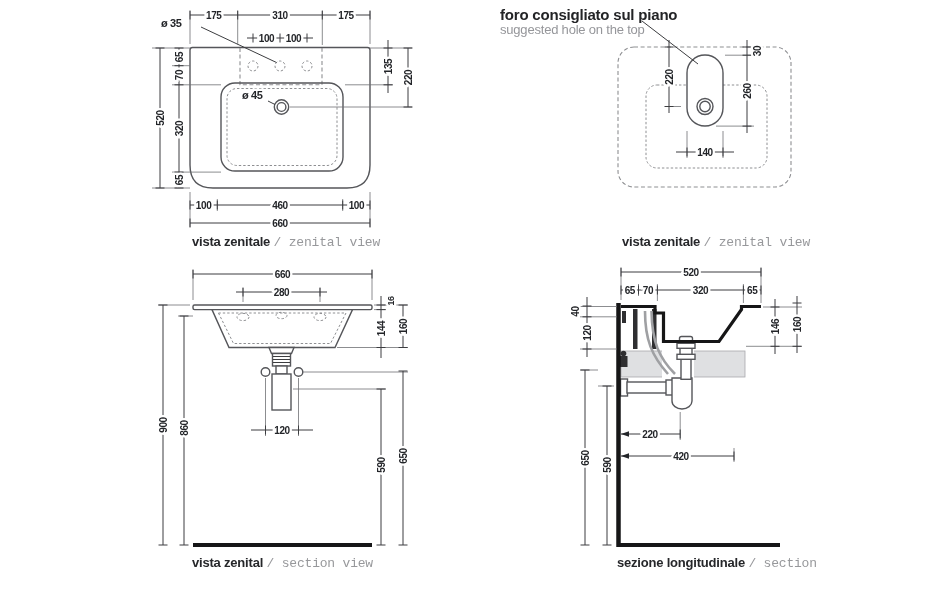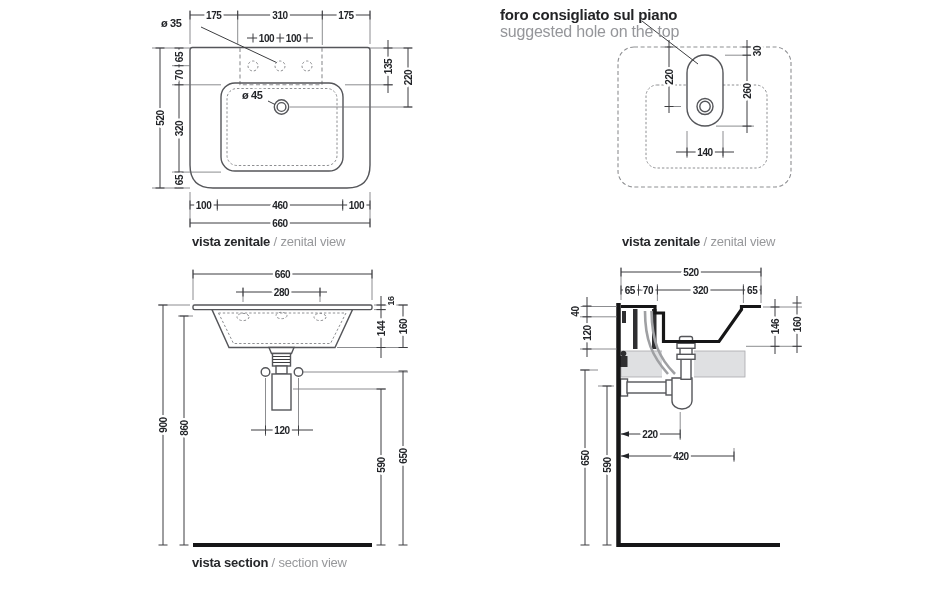--- a/index.html
+++ b/index.html
@@ -15,24 +15,24 @@
   .thick{stroke:#161617;stroke-width:3.2;fill:none;}
   .wall{stroke:#161617;stroke-width:4.5;fill:none;}
   .floor{stroke:#161617;stroke-width:4;fill:none;}
   .hose{stroke:#9fa0a3;stroke-width:2.6;fill:none;}
   .dark{fill:#2f2f31;stroke:none;}
   text.d{font-family:"Liberation Sans",sans-serif;font-size:10px;font-weight:bold;fill:#232529;
          letter-spacing:-0.4px;text-anchor:middle;paint-order:stroke;stroke:#fff;stroke-width:4.5px;}
   text.sm{font-size:9px;}
   text.dia{font-size:11px;text-anchor:start;}
   .cap{position:absolute;font-size:13px;font-weight:bold;color:#26272a;letter-spacing:-0.2px;white-space:nowrap;}
-  .cap .lt{font-weight:normal;color:#97989b;}
+  .cap .lt{font-weight:normal;color:#97989b;font-family:Liberation Mono, monospace;}
   .note{position:absolute;left:500px;top:6px;line-height:1.15;}
   .note .n1{font-size:15px;font-weight:bold;color:#232426;letter-spacing:-0.2px;}
-  .note .n2{font-size:16px;color:#95969a;letter-spacing:-0.2px;}
+  .note .n2{font-size:13px;color:#95969a;letter-spacing:-0.2px;}
 </style>
 </head>
 <body>
 
 <div id="canvas">
 <svg width="940" height="591" viewBox="0 0 940 591">
 
   <g>
     <path class="ln" d="M190,50 q0,-2.5 2.5,-2.5 H367.5 q2.5,0 2.5,2.5 V165 q0,23 -23,23 H213 q-23,0 -23,-23 Z"></path>
     <path class="dash" d="M240,48 V84.8 H322 V48"></path>
@@ -187,16 +187,20 @@
 
   <div class="cap" style="left:192px;top:234px;">
     <span>vista zenitale</span>
     <span class="lt">/ zenital view</span>
   </div>
   <div class="cap" style="left:622px;top:234px;">
     <span>vista zenitale</span>
     <span class="lt">/ zenital view</span>
   </div>
   <div class="cap" style="left:192px;top:555px;">
-    <span>vista section</span>
+    <span>vista zenital</span>
     <span class="lt">/ section view</span>
   </div>
+  <div class="cap" style="left:617px;top:555px;">
+    <span>sezione longitudinale</span>
+    <span class="lt">/ section</span>
+  </div>
 </div>
 
 </body></html>

